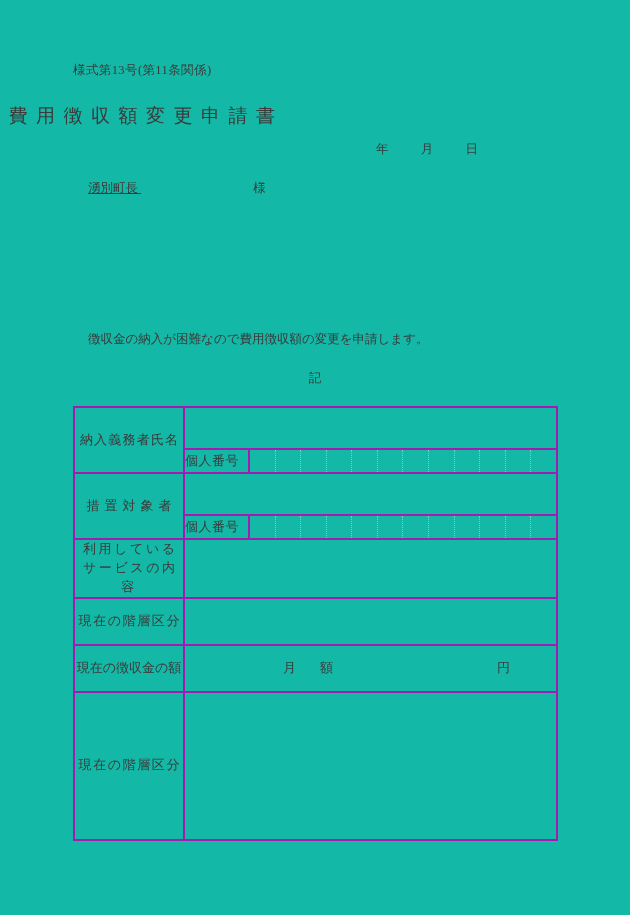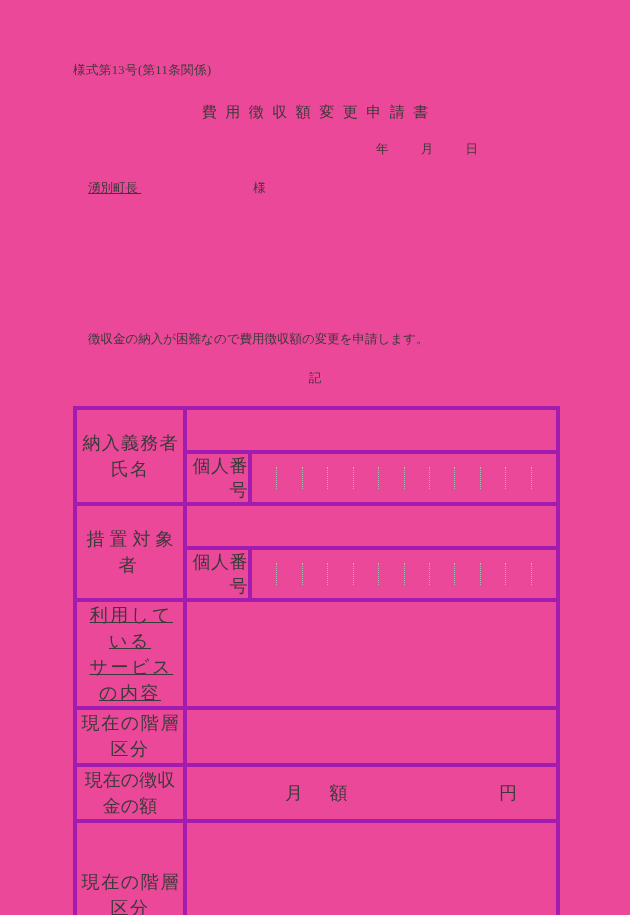--- a/index.html
+++ b/index.html
@@ -9,40 +9,40 @@
     background: #ffffff;
   }
   body {
     font-family: "Liberation Serif", "DejaVu Serif", serif;
     color: #3a3a3a;
   }
   .page {
     position: relative;
     width: 630px;
     height: 915px;
-    background: #ec4899;
+    background: #14b8a6;
     overflow: hidden;
   }
 
   
   .form-no {
     position: absolute;
     left: 73px;
     top: 62px;
     font-size: 12.5px;
     letter-spacing: 0.4px;
     white-space: nowrap;
   }
   .doc-title {
     position: absolute;
     left: 0;
     top: 103px;
     width: 630px;
-    text-align: center;
-    font-size: 15px;
+    text-align: left;
+    font-size: 19px;
     letter-spacing: 8.5px;
     text-indent: 8.5px;
     white-space: nowrap;
   }
   .date-line {
     position: absolute;
     left: 0;
     top: 141px;
     width: 546px;
     text-align: right;
@@ -118,41 +118,41 @@
   
   .form-table {
     position: absolute;
     left: 73px;
     top: 406px;
     width: 483px;
     border-collapse: collapse;
     table-layout: fixed;
   }
   .form-table td {
-    border: 4px solid #a21caf;
-    font-size: 18px;
+    border: 2px solid #a21caf;
+    font-size: 13px;
     padding: 0;
     vertical-align: middle;
   }
   .lbl {
     width: 110px;
     text-align: center;
     padding: 2px 6px;
     box-sizing: border-box;
     line-height: 1.45;
   }
   
   .sp1 { letter-spacing: 1.2px; text-indent: 1.2px; }
   .sp2 { letter-spacing: 5.0px; text-indent: 5.0px; }
-  .sp3 { letter-spacing: 2.6px; text-indent: 2.6px; text-decoration: underline; }
+  .sp3 { letter-spacing: 2.6px; text-indent: 2.6px; }
   .sp4 { letter-spacing: 1.6px; text-indent: 1.6px; }
 
   .mynum-lbl {
     width: 65px;
-    text-align: right;
+    text-align: left;
     padding: 3px 4px;
     box-sizing: border-box;
     letter-spacing: 0.5px;
     font-family: Liberation Serif, serif;
   }
   .blank-cell { background: transparent; }
 
   
   .mynum-grid {
     display: flex;

